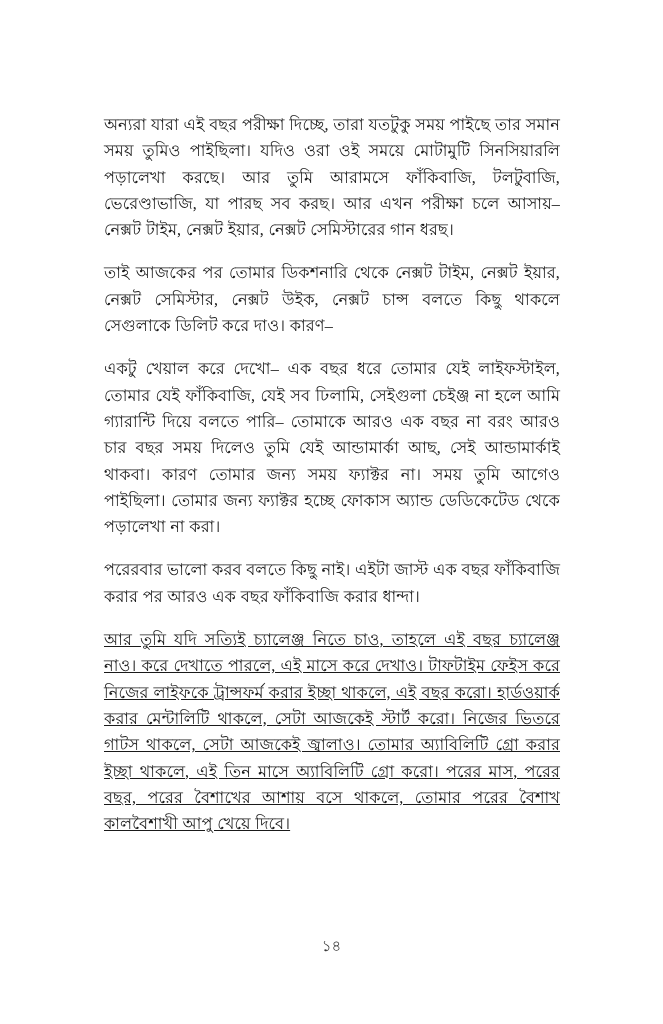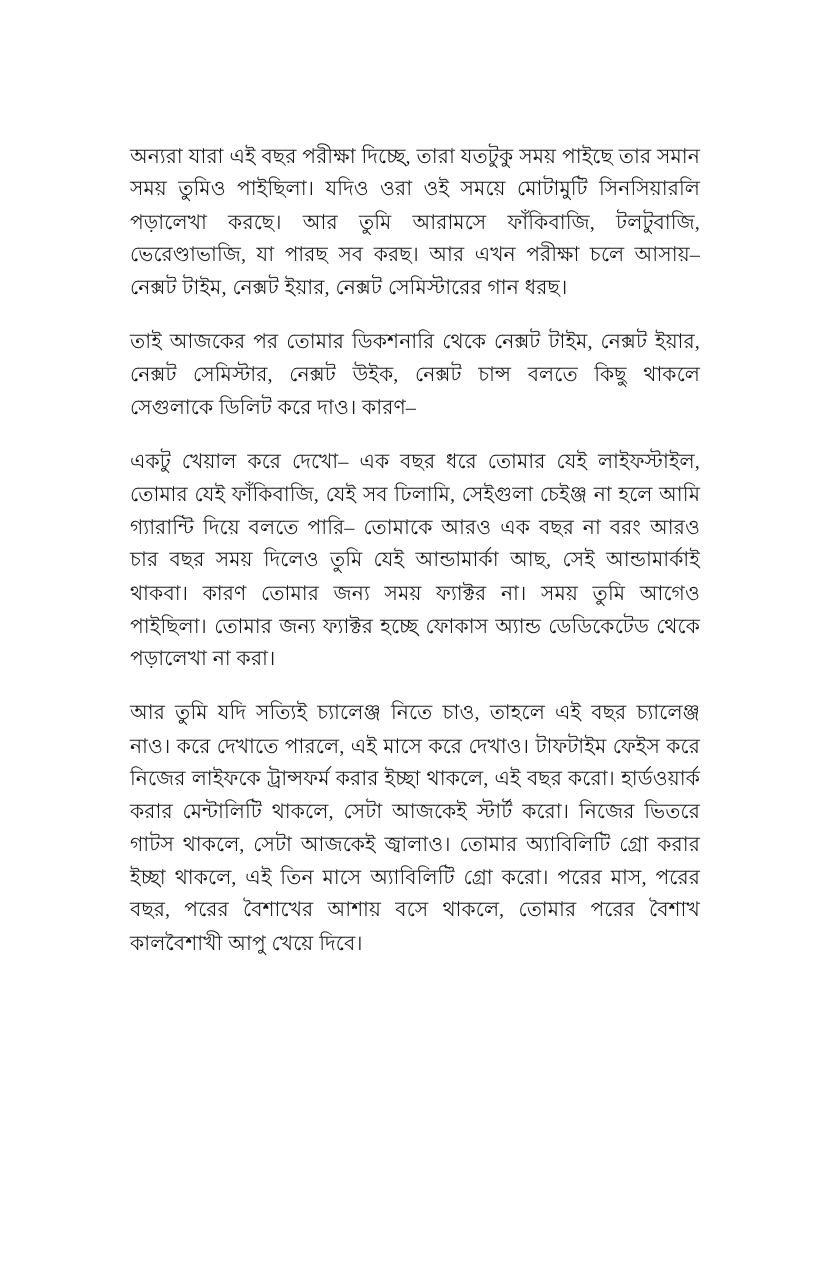--- a/index.html
+++ b/index.html
@@ -34,20 +34,21 @@
     text-justify: inter-word;
     font-size: 16.2px;
     line-height: 26.3px;
     color: #1a1a1a;
     letter-spacing: 0.1px;
     word-spacing: 0.5px;
     text-align-last: left;
   }
   .para:last-child {
     margin-bottom: 0;
+    text-decoration: underline;
   }
   .page-number {
     position: absolute;
     left: 0;
     top: 936px;
     width: 663px;
     text-align: center;
     font-size: 15px;
     color: #3a3a3a;
     line-height: 20px;
@@ -55,17 +56,19 @@
 </style>
 </head>
 <body>
 
 <div class="page">
 
   <div class="text-block">
     <p class="para">অন্যরা যারা এই বছর পরীক্ষা দিচ্ছে, তারা যতটুকু সময় পাইছে তার সমান সময় তুমিও পাইছিলা। যদিও ওরা ওই সময়ে মোটামুটি সিনসিয়ারলি পড়ালেখা করছে। আর তুমি আরামসে ফাঁকিবাজি, টলটুবাজি, ভেরেণ্ডাভাজি, যা পারছ সব করছ। আর এখন পরীক্ষা চলে আসায়– নেক্সট টাইম, নেক্সট ইয়ার, নেক্সট সেমিস্টারের গান ধরছ।</p>
     <p class="para">তাই আজকের পর তোমার ডিকশনারি থেকে নেক্সট টাইম, নেক্সট ইয়ার, নেক্সট সেমিস্টার, নেক্সট উইক, নেক্সট চান্স বলতে কিছু থাকলে সেগুলাকে ডিলিট করে দাও। কারণ–</p>
     <p class="para">একটু খেয়াল করে দেখো– এক বছর ধরে তোমার যেই লাইফস্টাইল, তোমার যেই ফাঁকিবাজি, যেই সব ঢিলামি, সেইগুলা চেইঞ্জ না হলে আমি গ্যারান্টি দিয়ে বলতে পারি– তোমাকে আরও এক বছর না বরং আরও চার বছর সময় দিলেও তুমি যেই আন্ডামার্কা আছ, সেই আন্ডামার্কাই থাকবা। কারণ তোমার জন্য সময় ফ্যাক্টর না। সময় তুমি আগেও পাইছিলা। তোমার জন্য ফ্যাক্টর হচ্ছে ফোকাস অ্যান্ড ডেডিকেটেড থেকে পড়ালেখা না করা।</p>
+    <p class="para">পরেরবার ভালো করব বলতে কিছু নাই। এইটা জাস্ট এক বছর ফাঁকিবাজি করার পর আরও এক বছর ফাঁকিবাজি করার ধান্দা।</p>
     <p class="para">আর তুমি যদি সত্যিই চ্যালেঞ্জ নিতে চাও, তাহলে এই বছর চ্যালেঞ্জ নাও। করে দেখাতে পারলে, এই মাসে করে দেখাও। টাফটাইম ফেইস করে নিজের লাইফকে ট্রান্সফর্ম করার ইচ্ছা থাকলে, এই বছর করো। হার্ডওয়ার্ক করার মেন্টালিটি থাকলে, সেটা আজকেই স্টার্ট করো। নিজের ভিতরে গাটস থাকলে, সেটা আজকেই জ্বালাও। তোমার অ্যাবিলিটি গ্রো করার ইচ্ছা থাকলে, এই তিন মাসে অ্যাবিলিটি গ্রো করো। পরের মাস, পরের বছর, পরের বৈশাখের আশায় বসে থাকলে, তোমার পরের বৈশাখ কালবৈশাখী আপু খেয়ে দিবে।</p>
   </div>
 
+  <div class="page-number">১৪</div>
 
 </div>
 
 </body></html>

